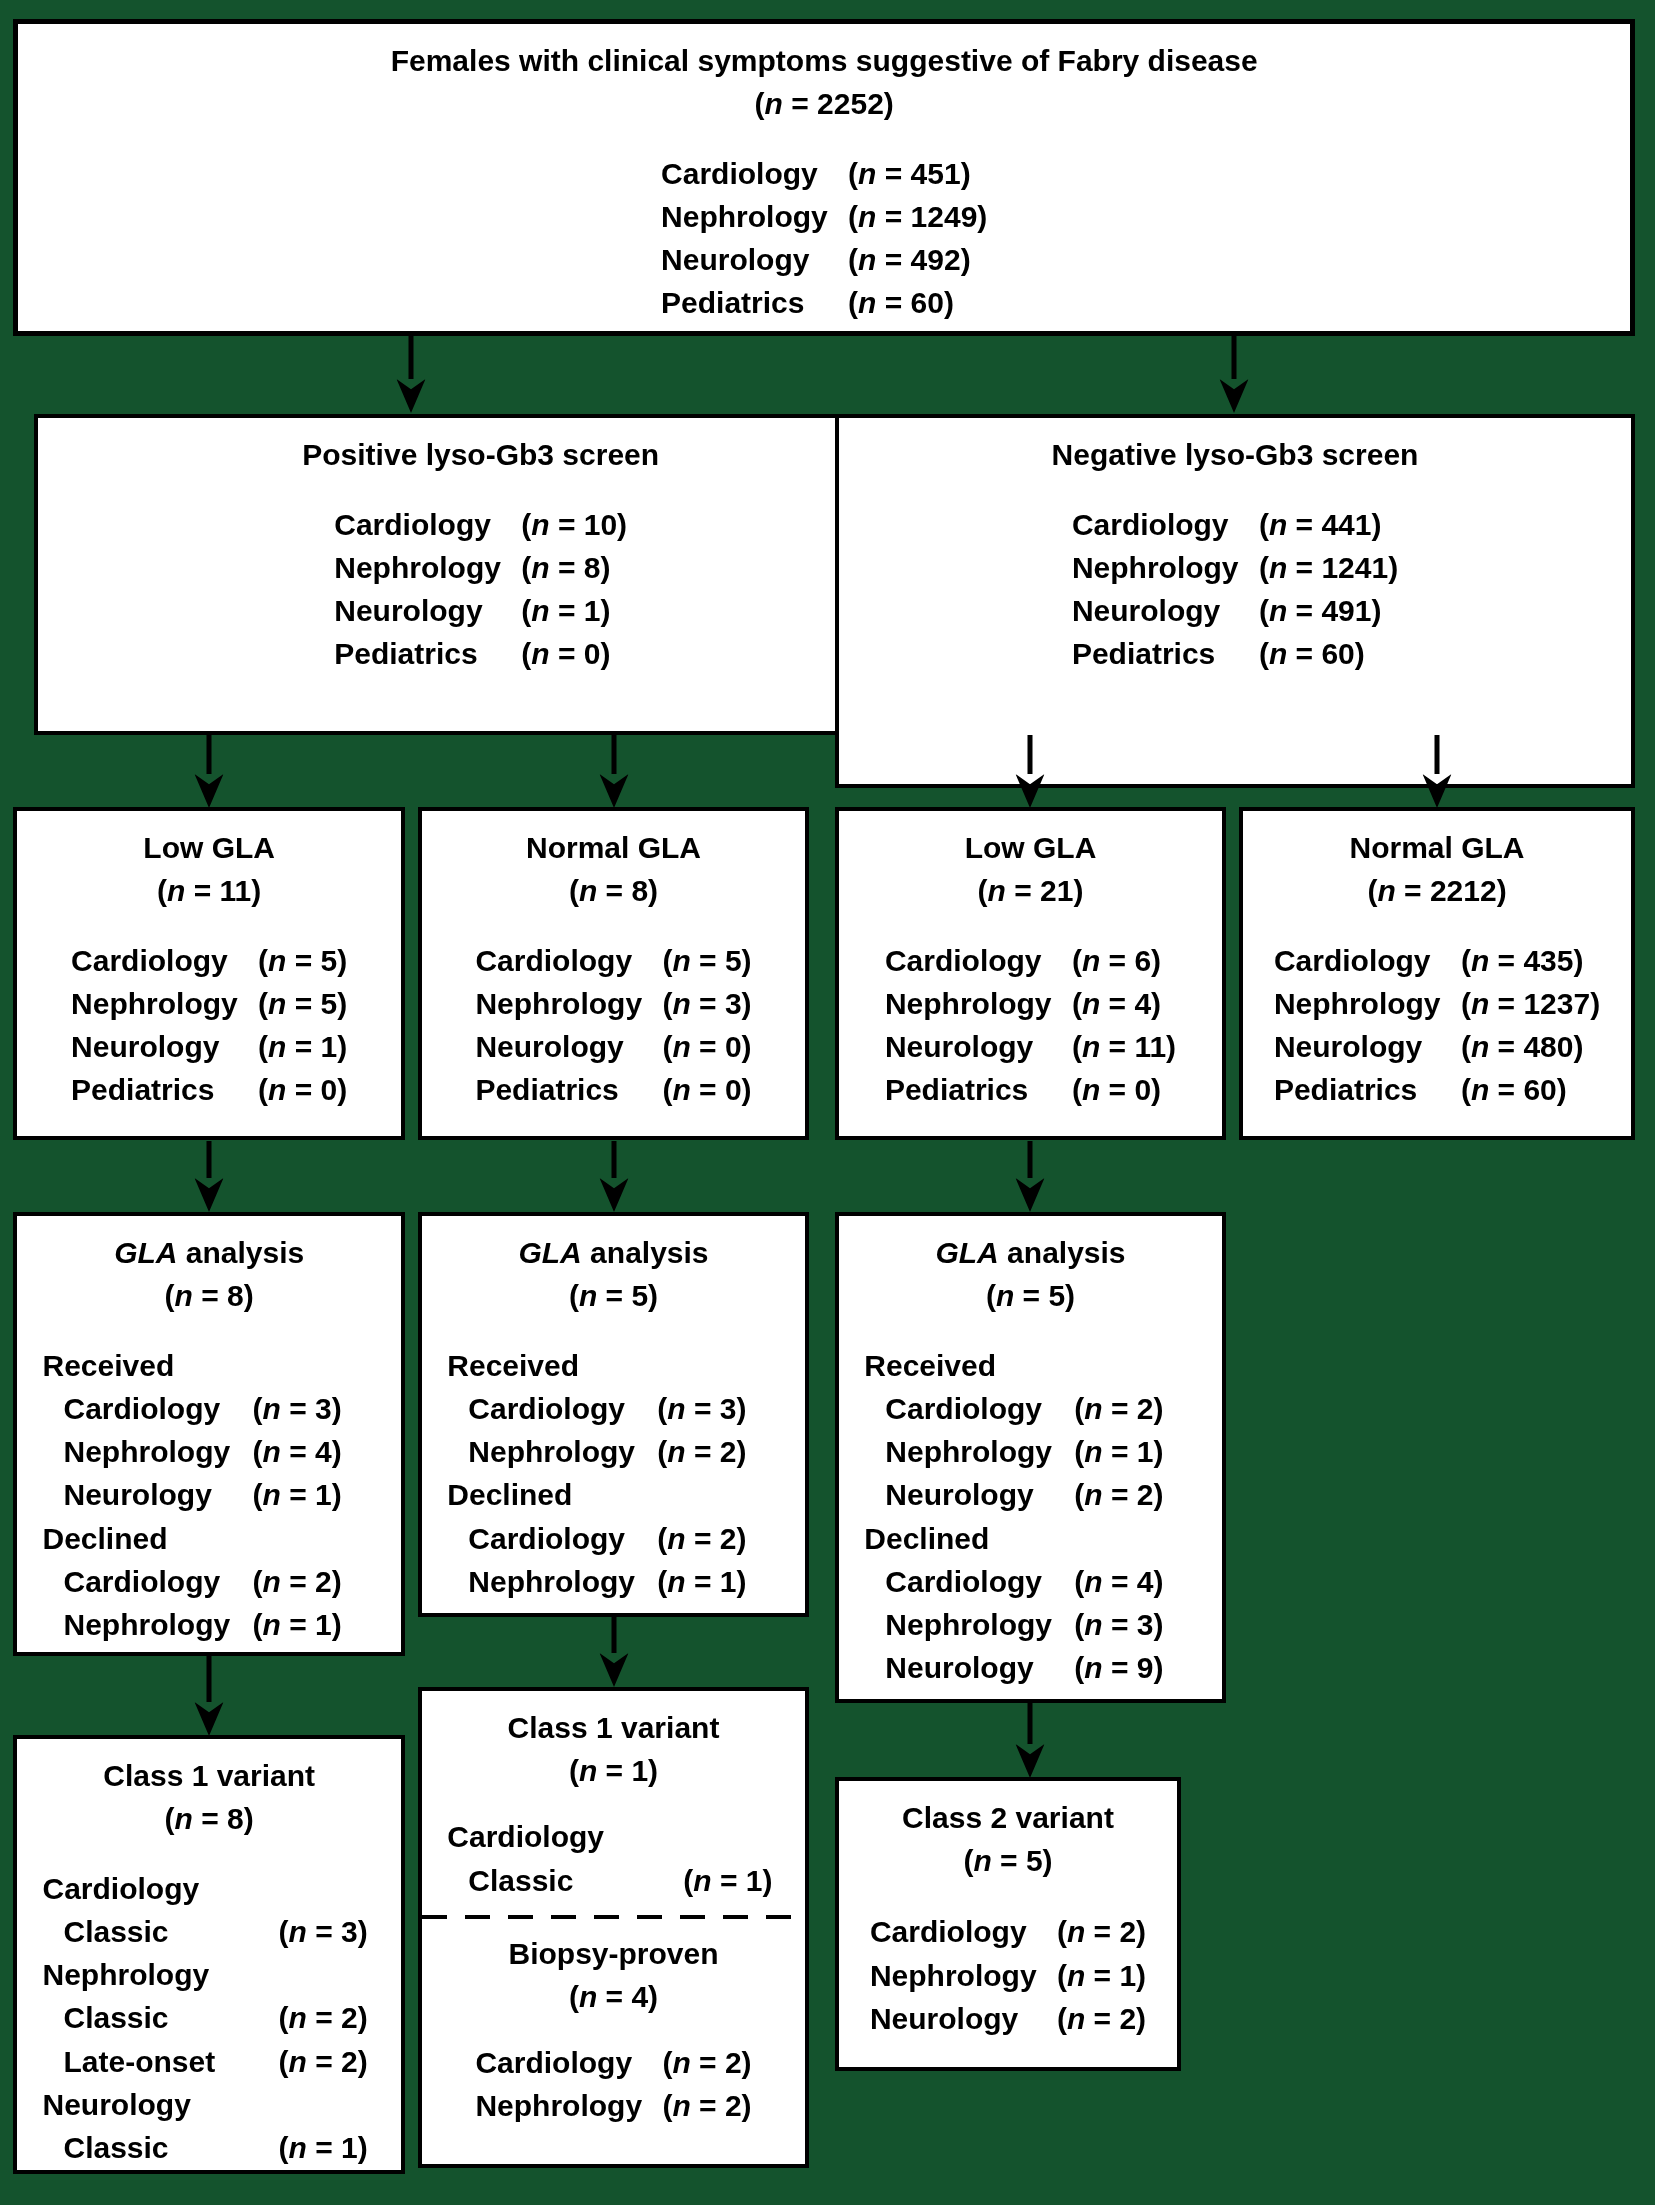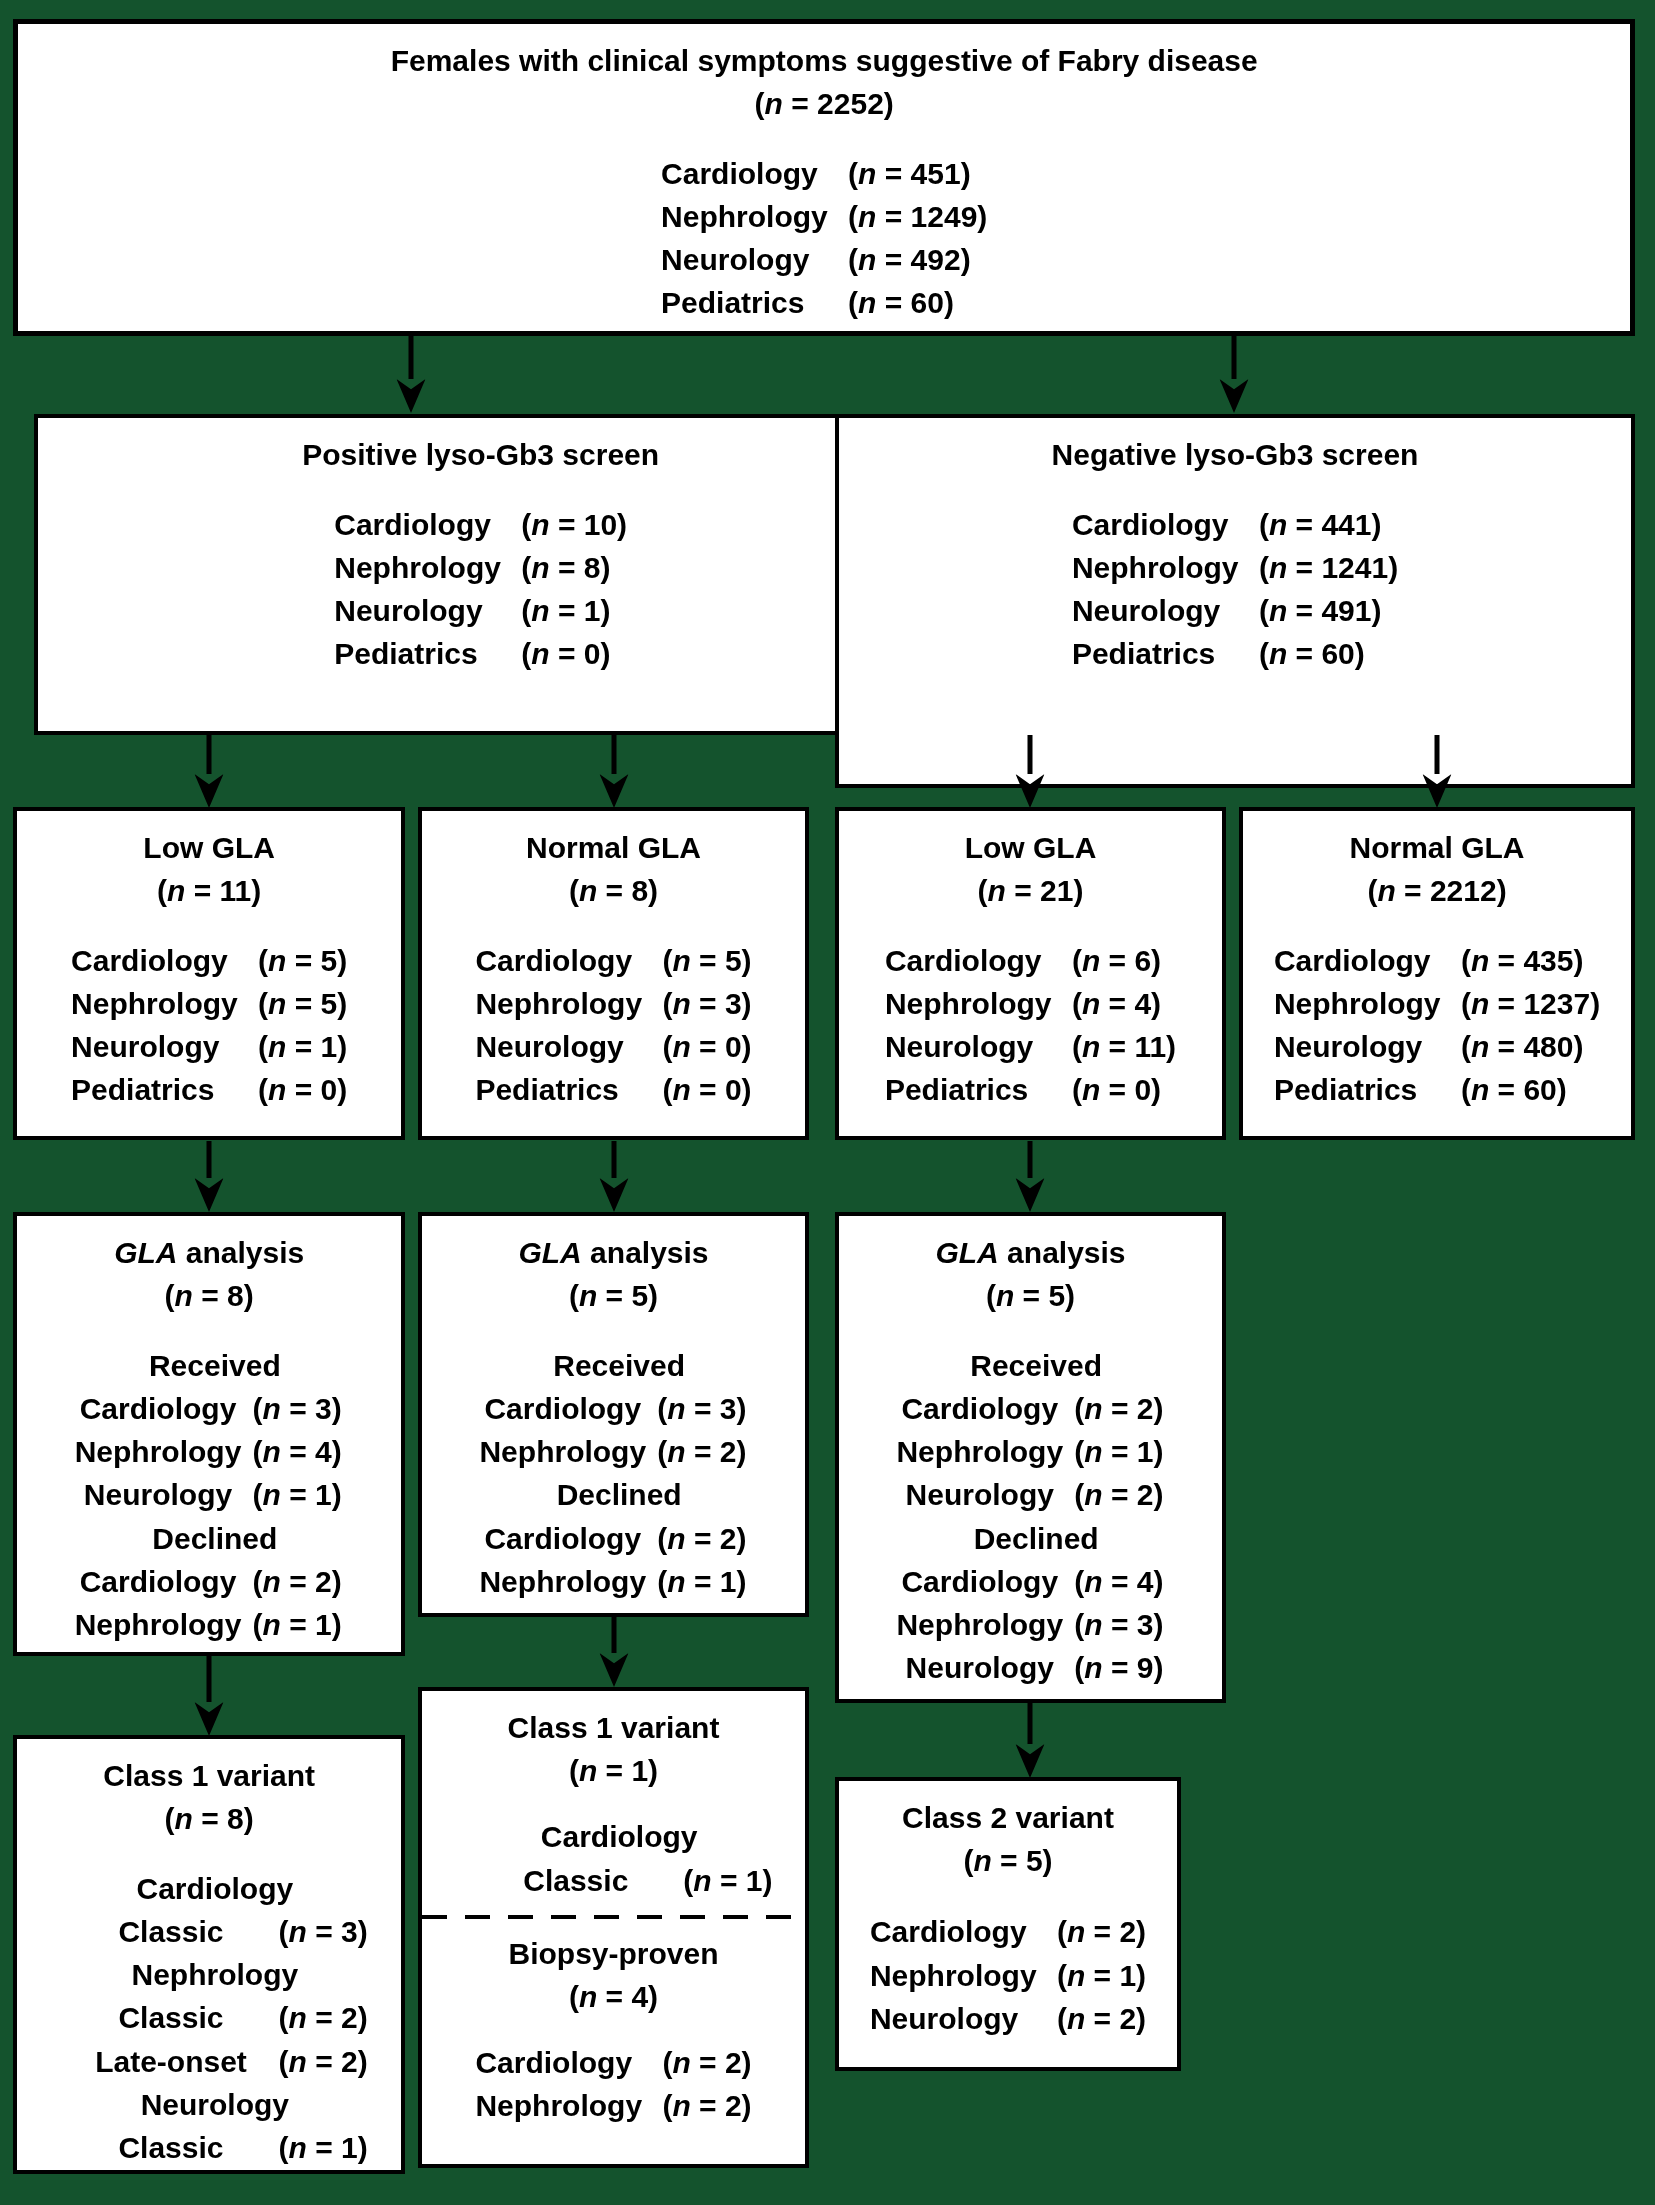--- a/index.html
+++ b/index.html
@@ -12,21 +12,21 @@
     padding:15px 14px 0 14px;text-align:center;
   }
   .box--thick{border-width:5.7px;}
   .ttl,.nline{line-height:1.44;white-space:pre;}
   .rows{display:inline-block;text-align:left;margin-top:26.4px;}
   .rows--tight{margin-top:23px;}
   .row{display:flex;line-height:1.44;}
   .lbl{display:inline-block;}
   .rows .lbl{width:187px;}
   .val{white-space:pre;}
-  .list{text-align:center;margin:26.4px 0 0 11.3px;}
+  .list{text-align:left;margin:26.4px 0 0 11.3px;}
   .shead{line-height:1.44;}
   .dept{padding-left:21px;}
   .dept .lbl{width:189px;}
   .item{padding-left:21px;}
   .item .lbl{width:215px;}
   .divider{height:3.8px;margin:13.2px -14px;background:repeating-linear-gradient(90deg,#000 0 24.6px,transparent 24.6px 43px);}
   .subhead{margin-top:4px;}
   i{font-style:italic;}
   .arrow{position:absolute;transform:translateX(-50%);display:flex;flex-direction:column;align-items:center;}
   .shaft{width:4.2px;flex:1 1 auto;background:#000;}

